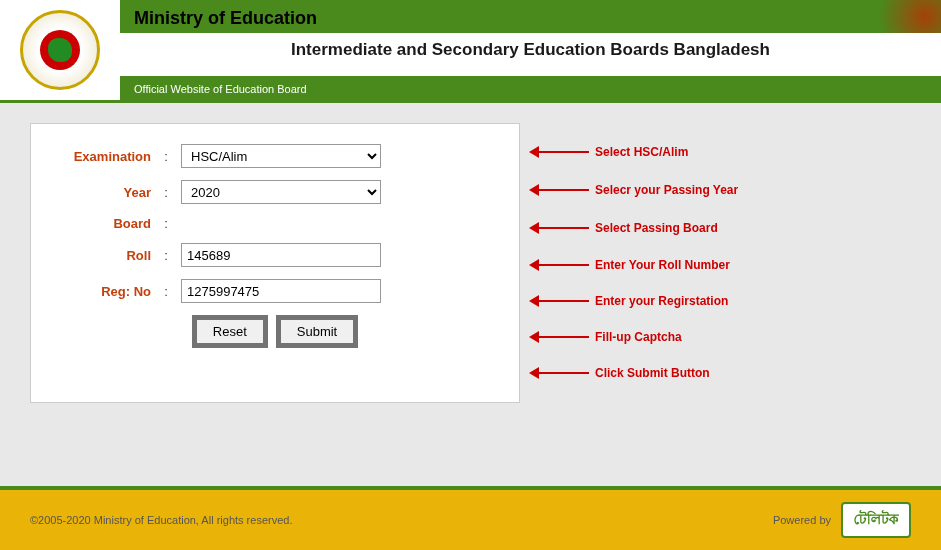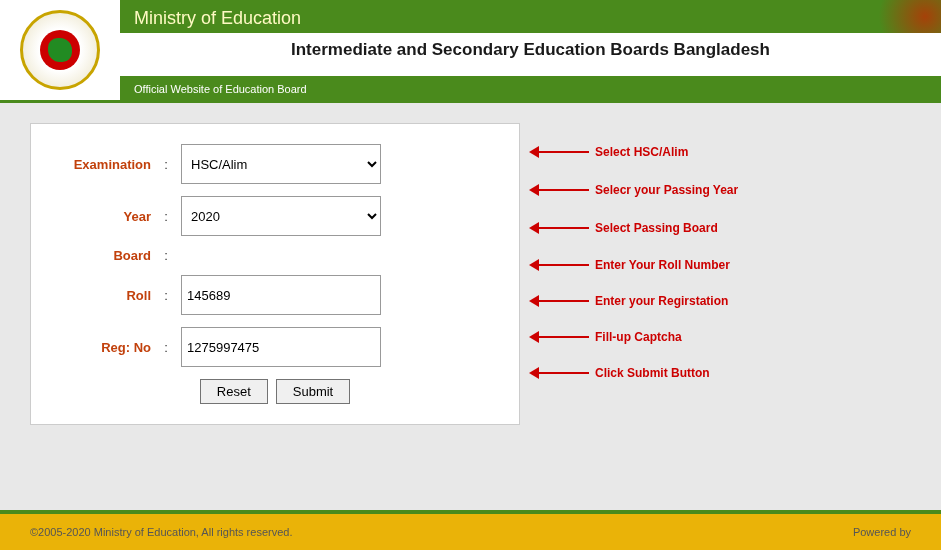--- a/index.html
+++ b/index.html
@@ -72,23 +72,23 @@
       content: '';
       position: absolute;
       right: 0;
       top: 0;
       width: 80px;
       height: 100%;
       background: radial-gradient(circle at 80% 50%, #cc2200 0%, transparent 70%);
       opacity: 0.7;
     }
     .header-top-title {
-      color: #fef9c3;
+      color: #000000;
       font-size: 18px;
-      font-weight: normal;
+      font-weight: bold;
     }
     .header-main {
       background: #fff;
       padding: 6px 14px;
       flex: 1;
     }
     .header-main-title {
       color: #1a1a1a;
       font-size: 17px;
       font-weight: bold;
@@ -156,21 +156,21 @@
       flex: 1;
     }
 
     .form-field select,
     .form-field input {
       width: 200px;
       padding: 3px 5px;
       font-size: 13px;
       border: 1px solid #999;
       background: #fff;
-      height: 40px;
+      height: 24px;
     }
 
     .form-field input[type="text"].captcha-input {
       border: 2px solid #333;
       width: 200px;
     }
 
     .captcha-row .form-label {
       font-size: 13px;
     }
@@ -186,21 +186,21 @@
     .btn-row {
       display: flex;
       justify-content: center;
       gap: 8px;
       margin-top: 8px;
     }
 
     .btn-reset, .btn-submit {
       padding: 4px 16px;
       font-size: 13px;
-      border: 1px solid #737373;
+      border: 5px solid #737373;
       background: #f0f0f0;
       cursor: pointer;
       text-align: center;
     }
 
     
     .annotations {
       margin-left: 10px;
       display: flex;
       flex-direction: column;
@@ -425,15 +425,18 @@
     </div>
 
   </div>
 </div>
 
 <div class="footer">
   <div class="footer-inner">
     <span class="footer-copy">©2005-2020 Ministry of Education, All rights reserved.</span>
     <div class="footer-powered">
       <span>Powered by</span>
+      <div class="teletalk-logo">
+        <span>টেলিটক</span>
+      </div>
     </div>
   </div>
 </div>
 
 </body></html>

